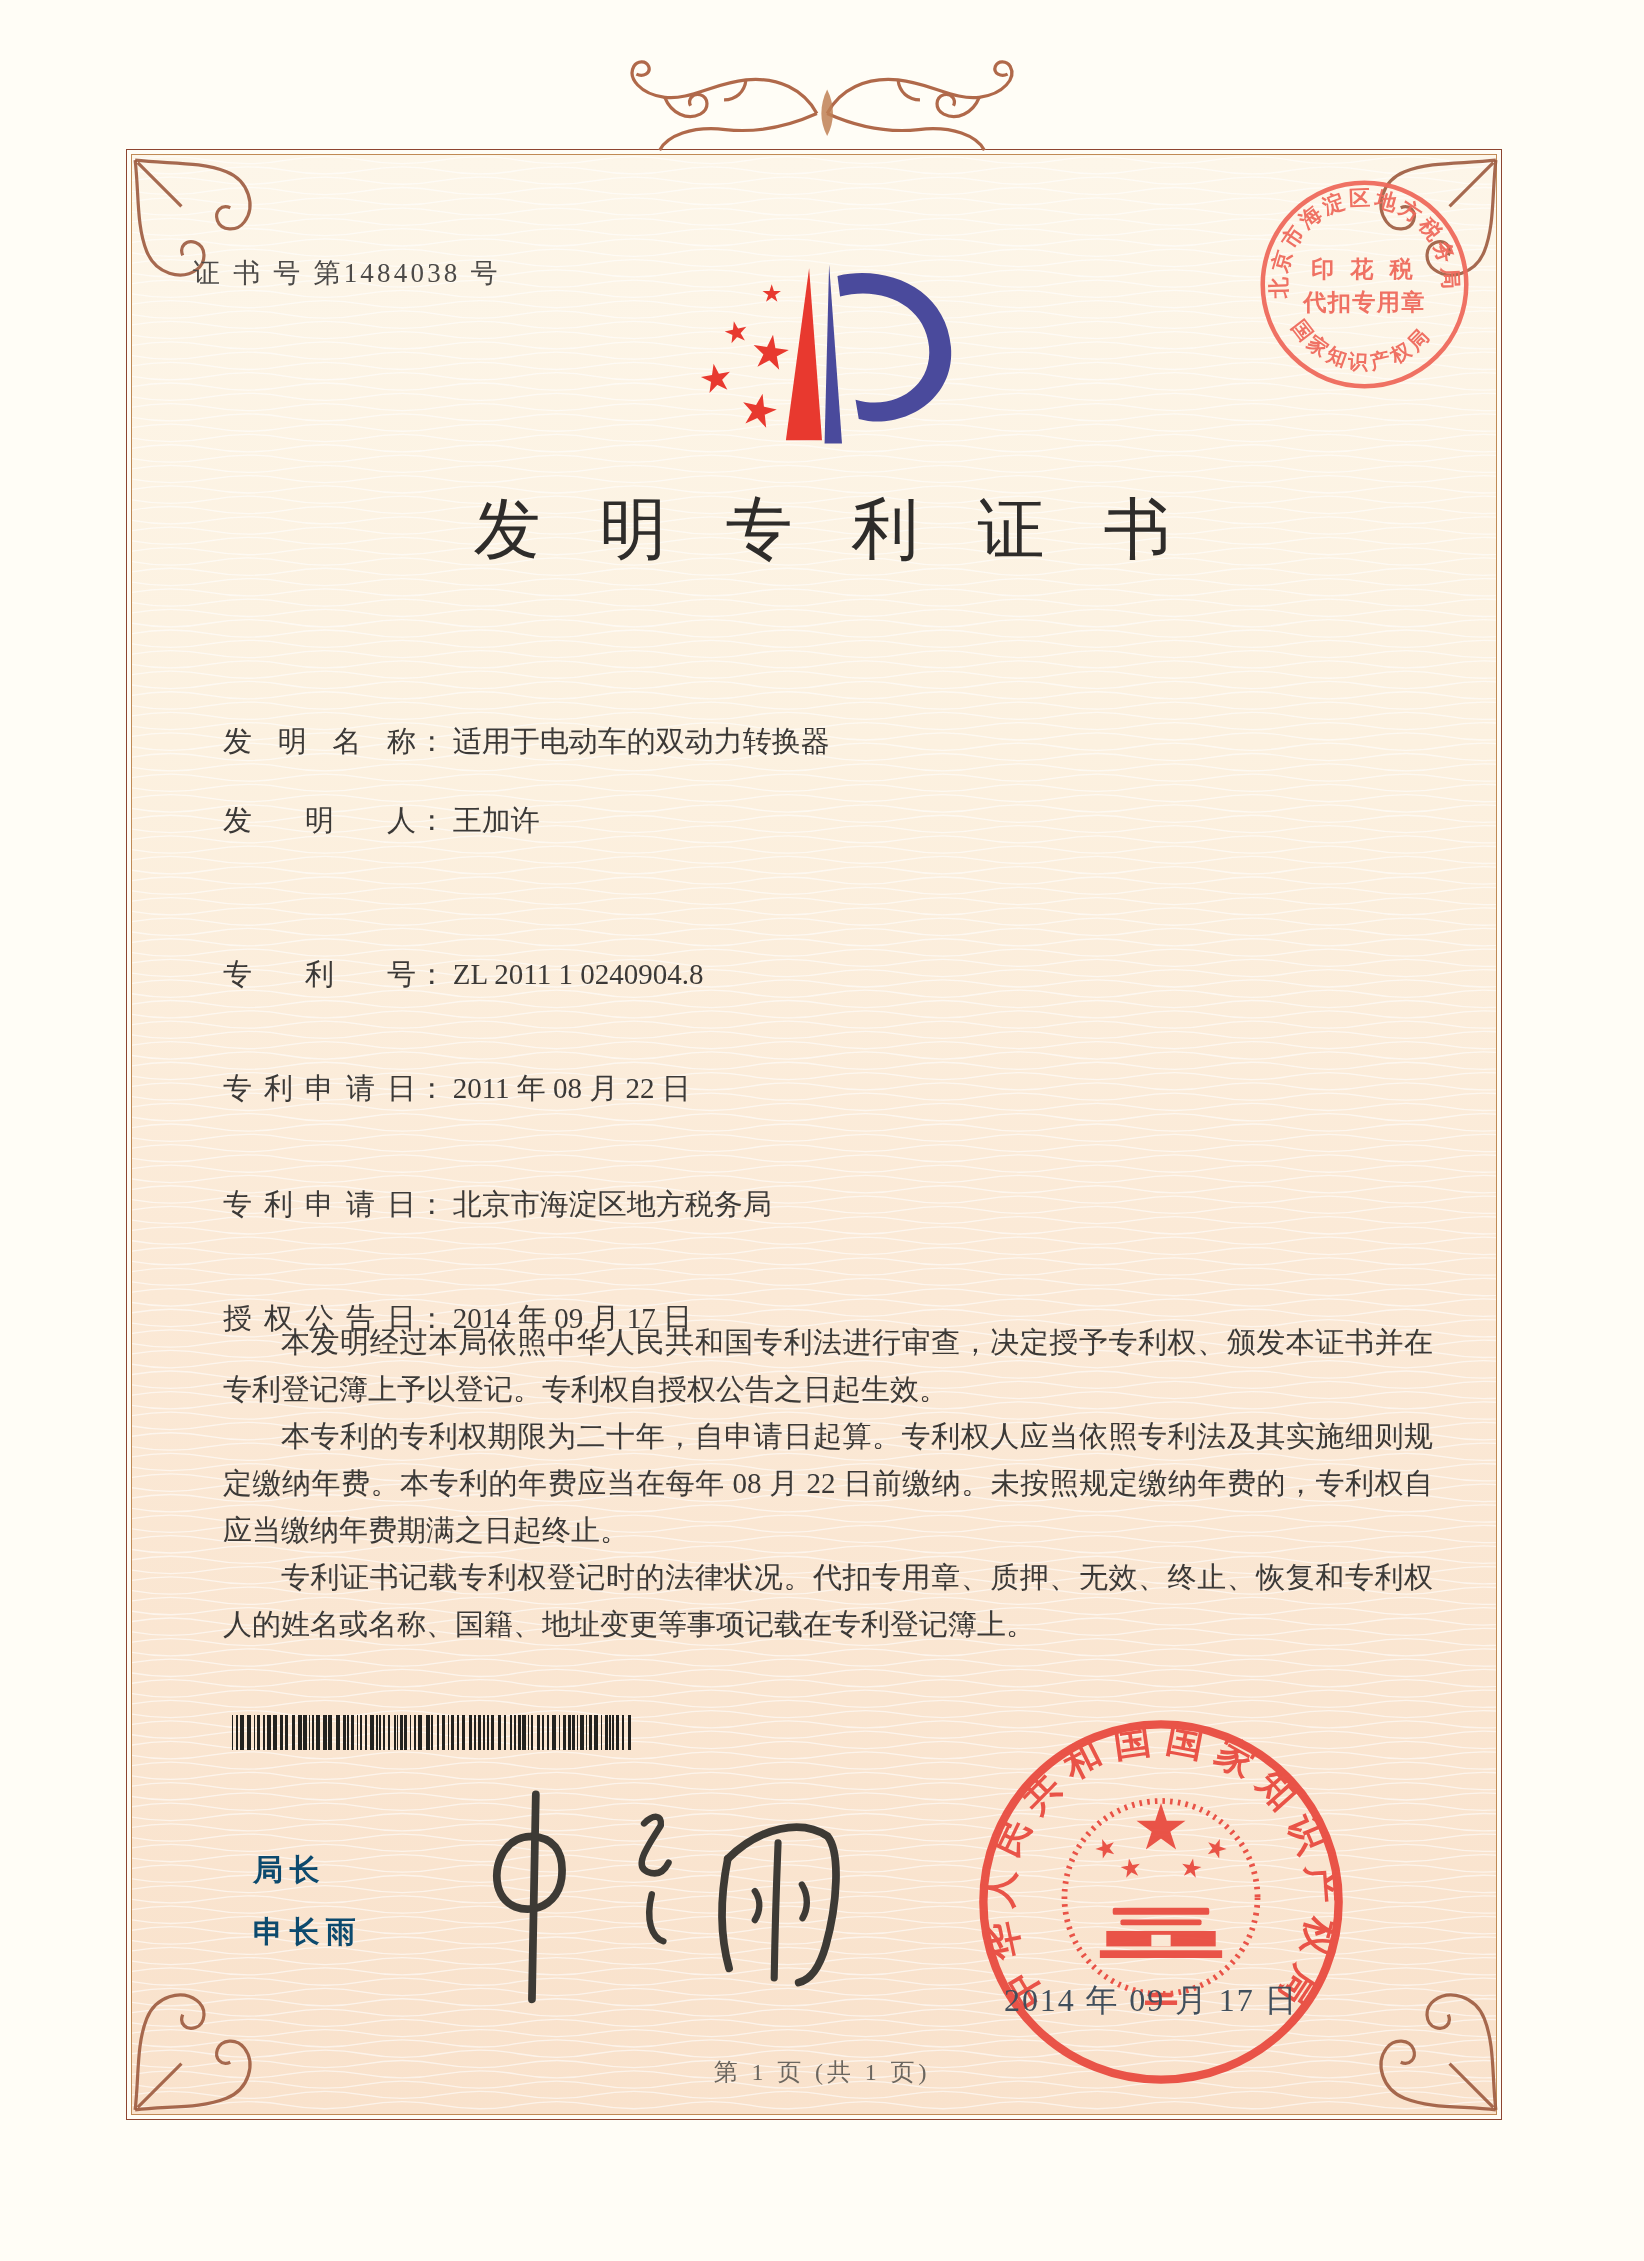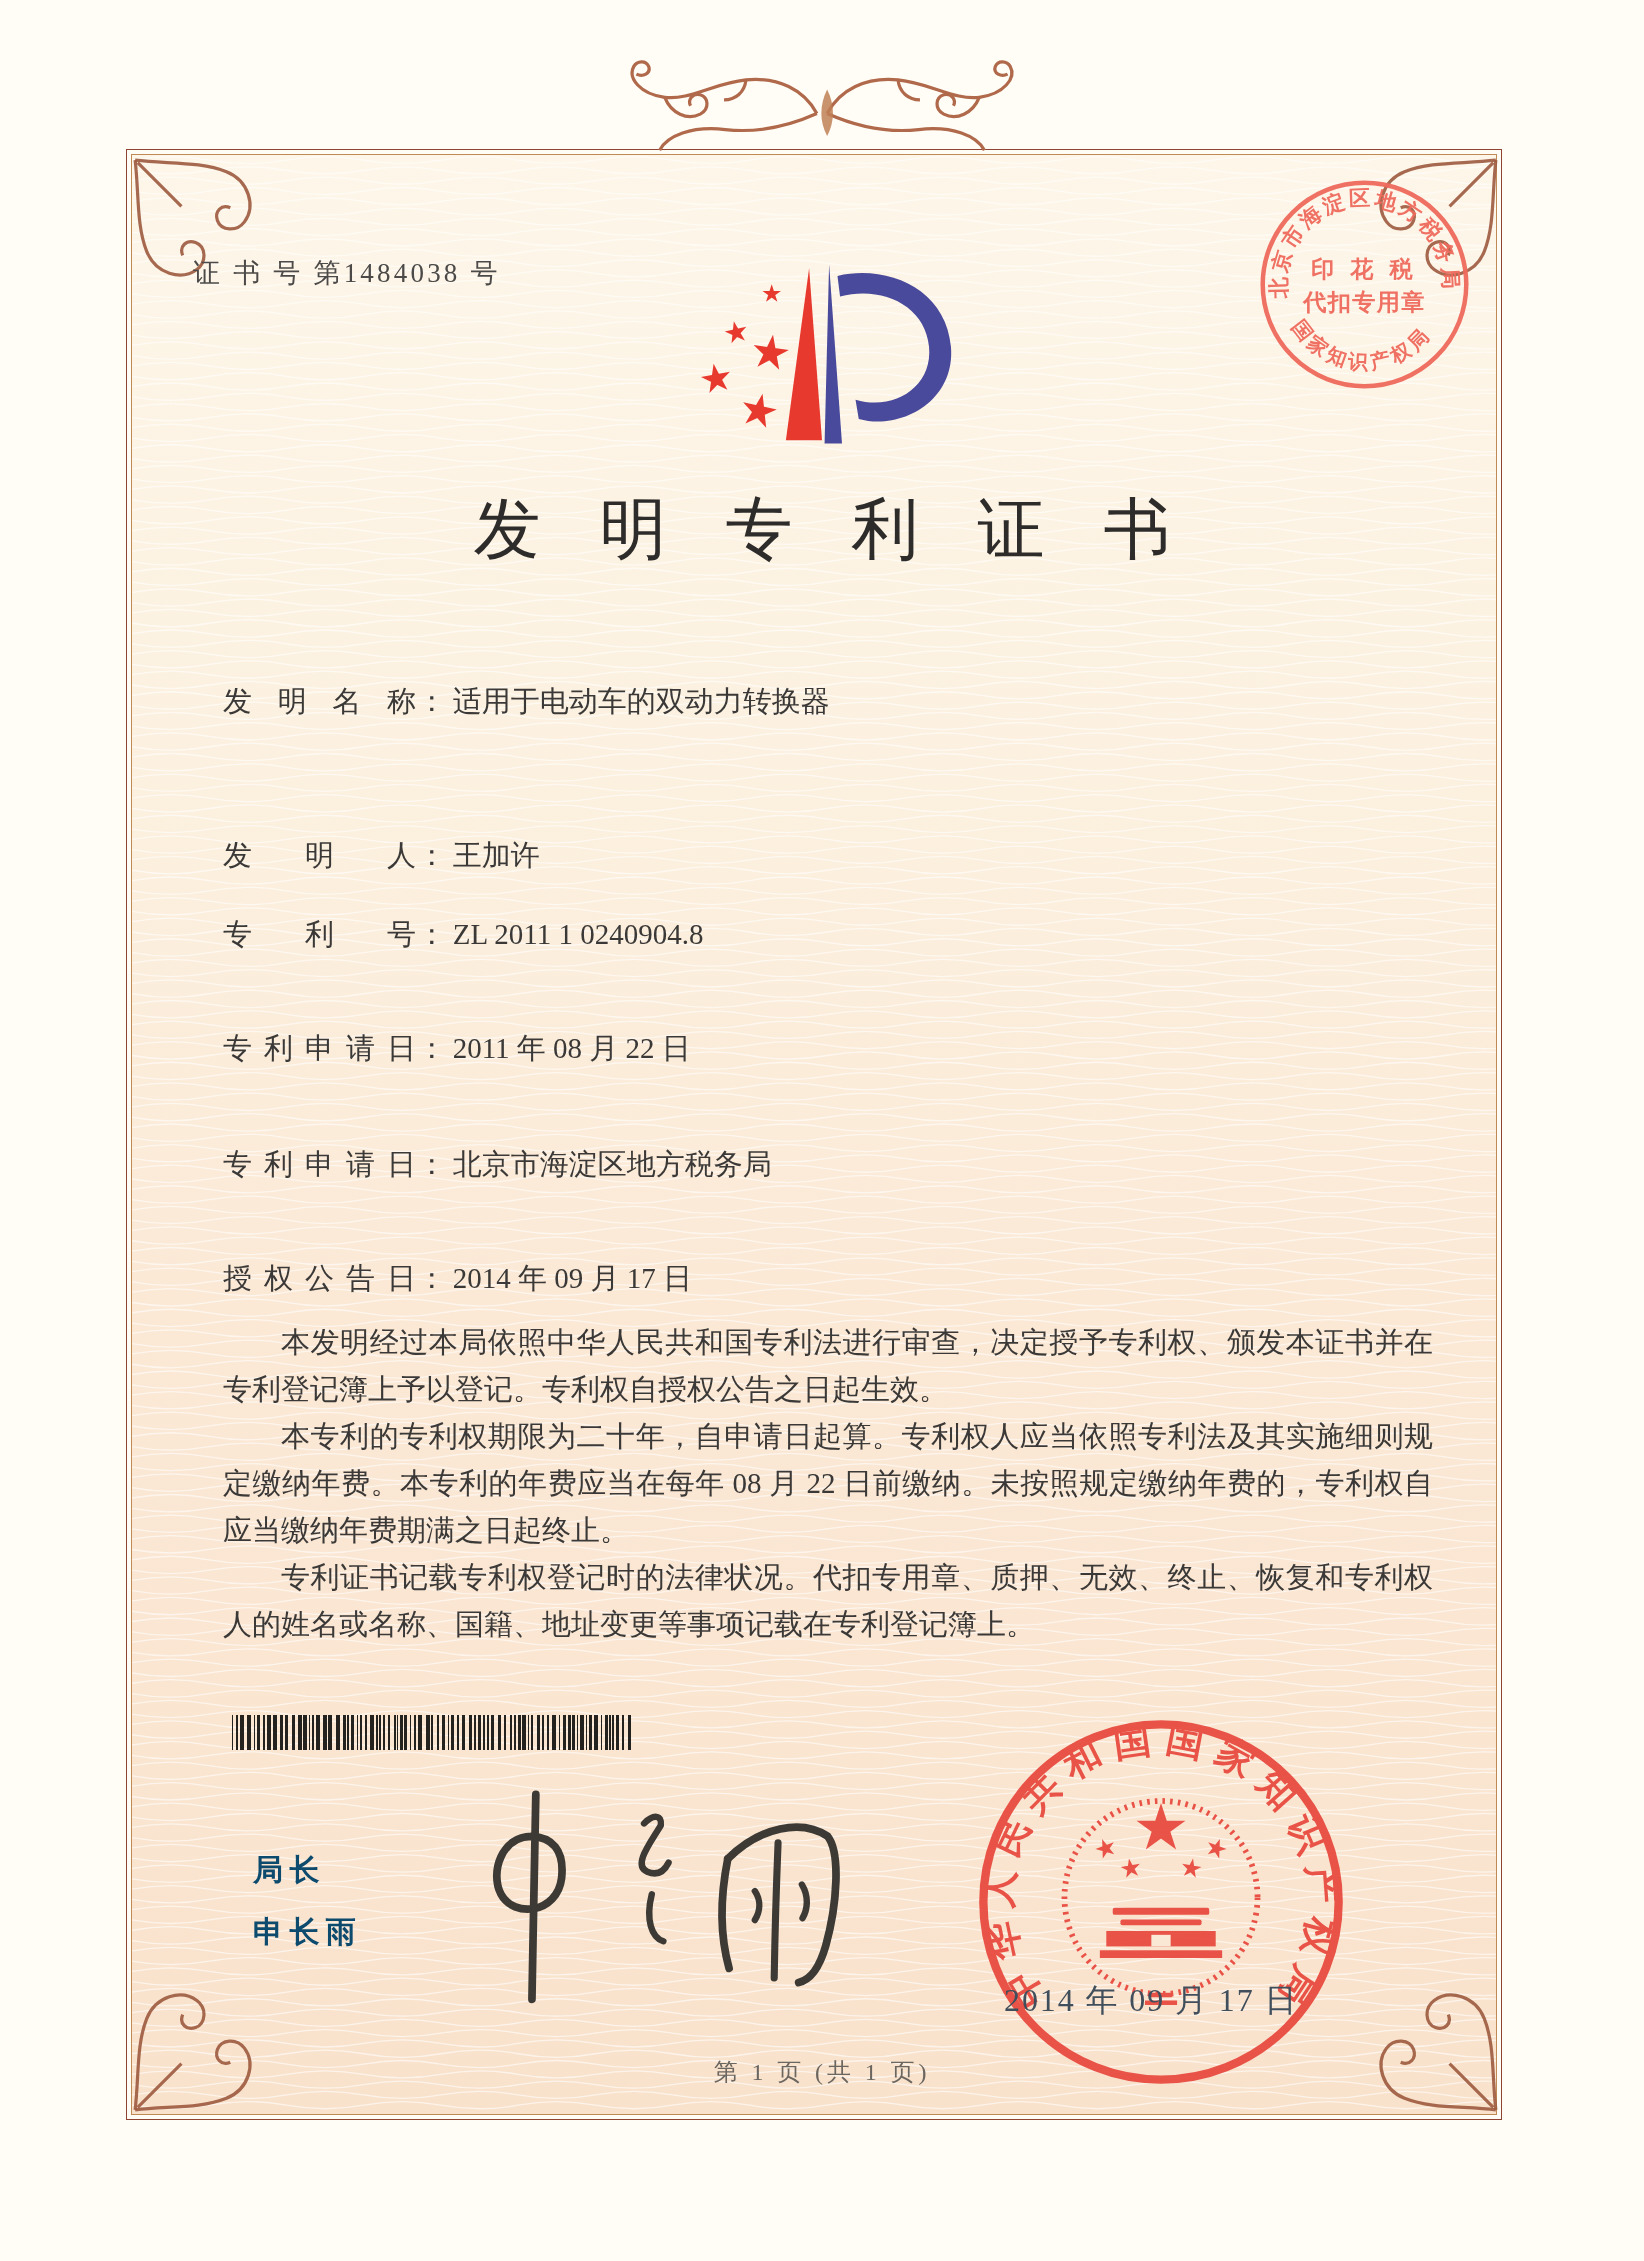--- a/index.html
+++ b/index.html
@@ -20,21 +20,21 @@
   .flip-x{transform:scaleX(-1);}
   .flip-y{transform:scaleY(-1);}
   .flip-xy{transform:scale(-1,-1);}
   .dragon path{stroke:#b0694a;stroke-width:5;fill:none;}
   .dragon .leaf{fill:#c08055;stroke:none;opacity:.85;}
   
   .cert-no{position:absolute;left:193px;top:255px;font-size:27px;letter-spacing:3.2px;color:#4c4a48;}
   .title-row{position:absolute;left:0;right:0;top:484px;text-align:center;}
   .title-row span{font-size:67px;letter-spacing:59px;margin-right:-59px;color:#2e2c2a;}
   .field{position:absolute;left:223px;font-size:29px;white-space:nowrap;}
-  .field .lbl{display:inline-block;width:193px;text-align:justify;text-align-last:justify;}
+  .field .lbl{display:inline-block;width:193px;text-align:justify;text-align-last:justify;margin-top:40px;}
   .field .colon{margin:0 6.4px 0 1.3px;}
   .paras{position:absolute;left:223px;top:1319px;width:1210px;}
   .paras p{margin:0;font-size:29px;line-height:47px;text-align:justify;text-indent:58px;}
   .barcode{position:absolute;left:232px;top:1715px;width:405px;height:35px;display:flex;align-items:stretch;}
   .barcode i{display:block;height:100%;background:#23221f;flex:none;}
   .director{position:absolute;left:253px;font-size:30px;font-weight:600;letter-spacing:6.4px;
             color:#0c4a6e;font-family:"Liberation Sans","DejaVu Sans",sans-serif;}
   .sig{position:absolute;left:425px;top:1775px;width:451px;height:245px;}
   .sig path{stroke:#3d3a35;fill:none;stroke-linecap:round;stroke-linejoin:round;}
   .seal-date{position:absolute;left:1004px;top:1979px;font-size:32px;letter-spacing:1.9px;
@@ -317,21 +317,21 @@
     </text>
   </svg>
 
   <div class="title-row">
     <span>发明专利证书</span>
   </div>
 
   <div class="field" style="top:682px">
     <span class="lbl">发明名称</span><span class="colon">：</span><span>适用于电动车的双动力转换器</span>
   </div>
-  <div class="field" style="top:836px">
+  <div class="field" style="top:761px">
     <span class="lbl">发明人</span><span class="colon">：</span><span>王加许</span>
   </div>
   <div class="field" style="top:915px">
     <span class="lbl">专利号</span><span class="colon">：</span><span>ZL 2011 1 0240904.8</span>
   </div>
   <div class="field" style="top:1029px">
     <span class="lbl">专利申请日</span><span class="colon">：</span><span>2011 年 08 月 22 日</span>
   </div>
   <div class="field" style="top:1145px">
     <span class="lbl">专利申请日</span><span class="colon">：</span><span>北京市海淀区地方税务局</span>

